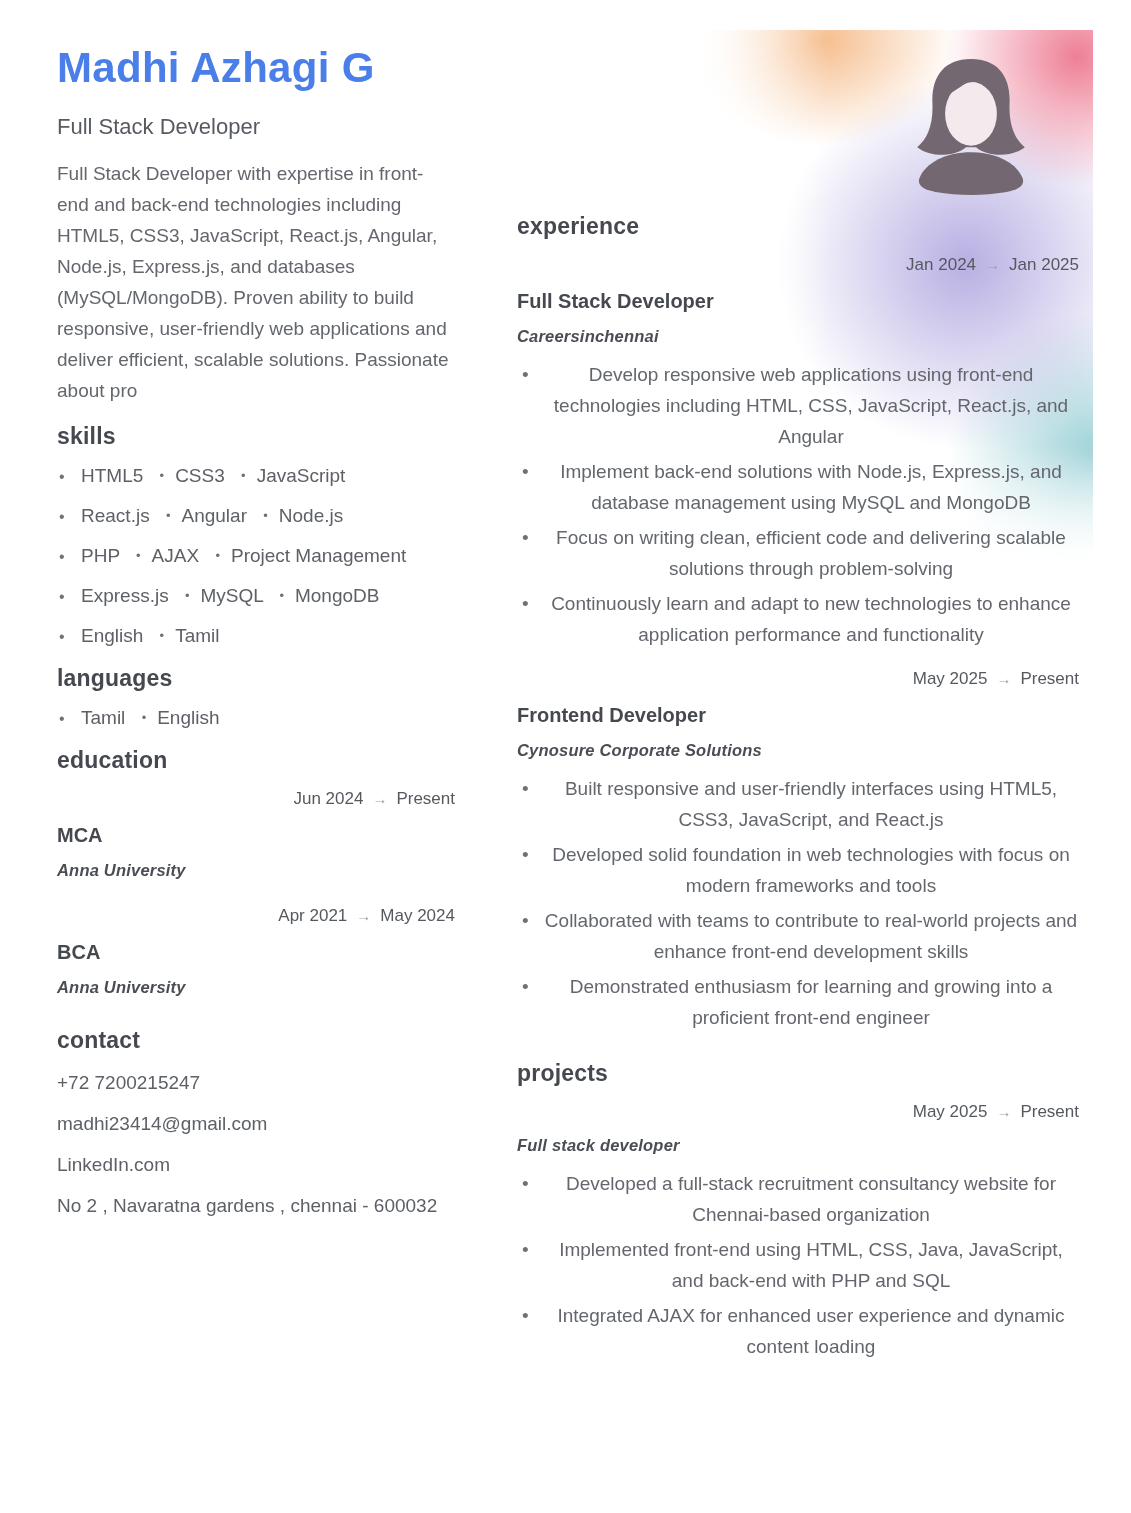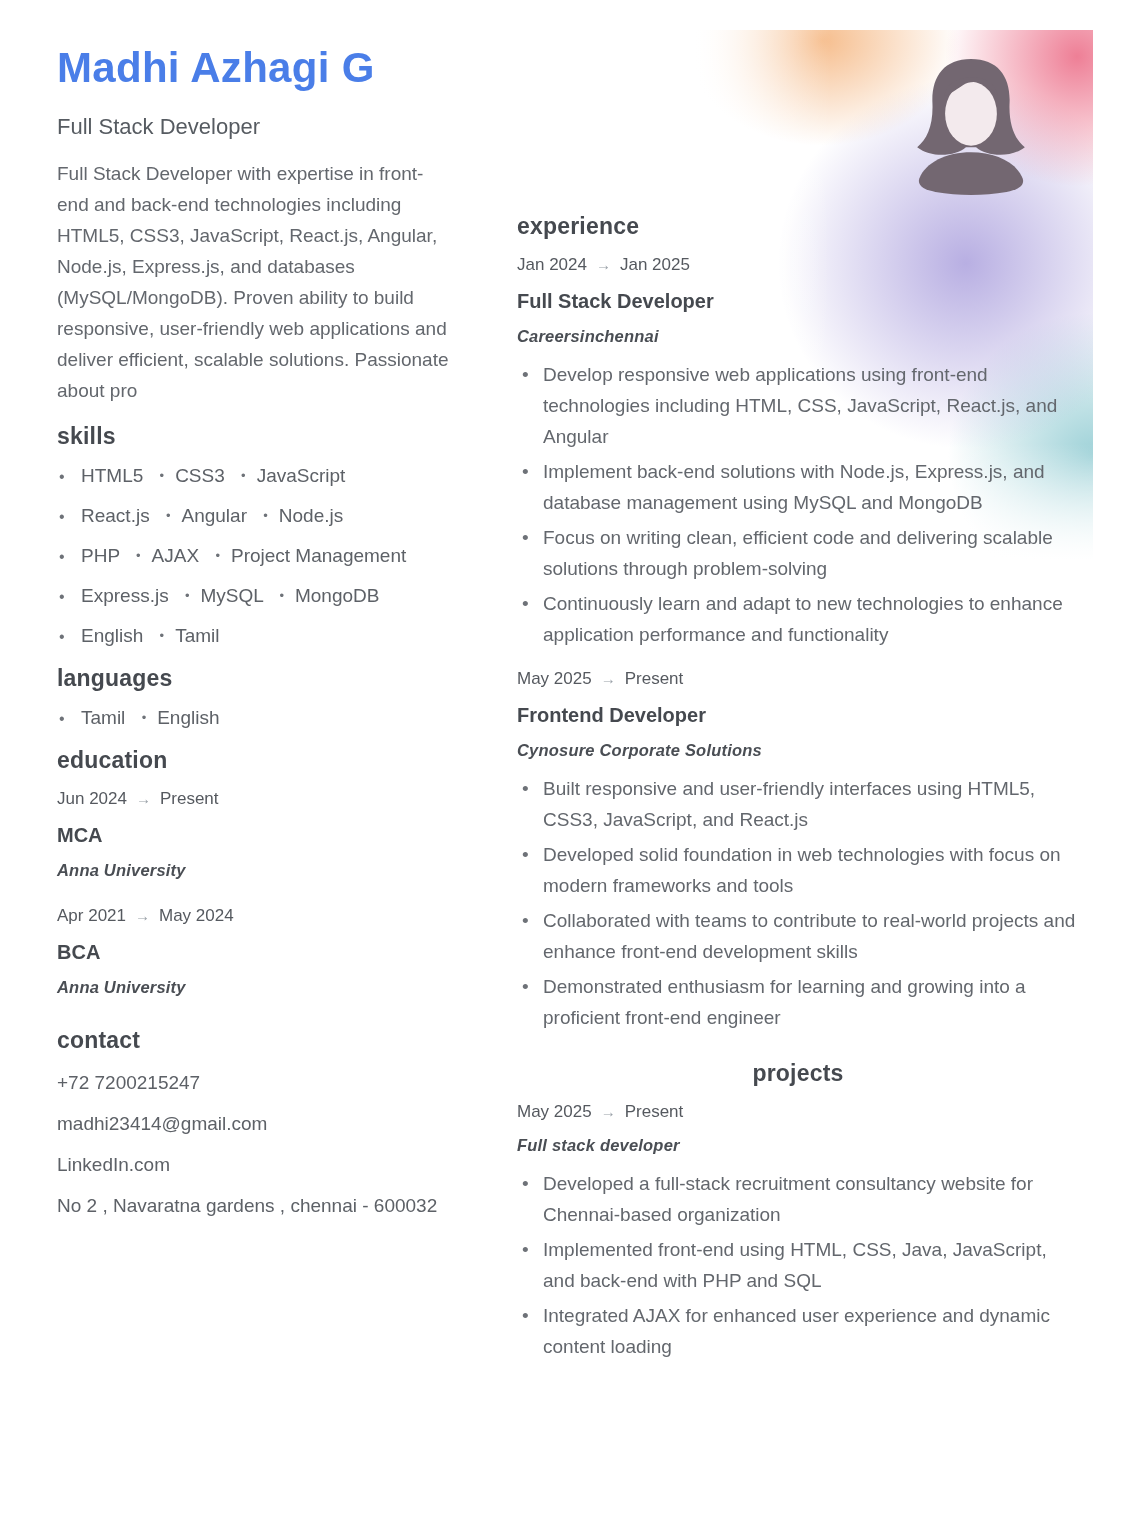--- a/index.html
+++ b/index.html
@@ -57,44 +57,45 @@
     content: var(--bullet, "\2022");
     position: absolute; left: 2px; top: 1px;
     color: #6e7278; font-size: 16px;
   }
   .inline-item + .inline-item::before {
     content: var(--bullet, "\2022");
     color: #6e7278; font-size: 13px; margin: 0 11px; vertical-align: 2px;
   }
 
   
-  .date-row { font-size: 17px; line-height: 22px; color: #55595f; margin: 14px 0 0 0; }
+  .date-row { font-size: 17px; line-height: 22px; color: #55595f; margin: 14px 0 0 0; text-align: right; }
   .date-row .arrow { color: #9aa1a8; margin: 0 9px; font-size: 15px; }
 
   .item-title { font-size: 20px; line-height: 26px; font-weight: 700; color: #45494f; margin: 12px 0 0 0; }
   .item-sub   { font-size: 16.5px; line-height: 22px; font-weight: 700; color: #4a4e54; margin: 11px 0 0 0; letter-spacing: .2px; font-style: italic; }
 
   .edu-item { margin-bottom: 24px; }
   .contact-line { font-size: 19px; line-height: 30px; color: #5d6167; margin: 0 0 11px 0; }
   .contact-heading { margin-top: 28px !important; }
 
   
   ul.bullets { list-style: none; margin: 12px 0 10px 0; padding: 0; }
   ul.bullets li {
     position: relative; padding-left: 26px;
     font-size: 19px; line-height: 31px; color: #63676d;
     margin: 0 0 4px 0;
+    text-align: center;
   }
   ul.bullets li::before {
     content: var(--bullet, "\2022");
     position: absolute; left: 5px; top: 0;
     color: #6e7278;
   }
   .job { margin-bottom: 18px; }
-  .projects-heading { margin-top: 26px !important; text-align: center; }
+  .projects-heading { margin-top: 26px !important; }
 </style>
 </head>
 <body>
 
 <div class="gradient-blob">
   <div class="avatar-wrap">
     <svg viewBox="0 0 130 150" width="132" height="154" aria-hidden="true">
       <path d="M65 2 C38 2 26 20 27 45 C28 67 22 81 12 89 C26 100 50 98 60 89 L70 89 C80 98 104 100 118 89 C108 81 102 67 103 45 C104 20 92 2 65 2 Z" fill="#736771"></path>
       <ellipse cx="65" cy="56" rx="25.5" ry="31.5" fill="#f3eaed"></ellipse>
       <path d="M39 38 C41 15 89 13 91 38 C80 24 66 22 57 28 C49 33 43 38 39 38 Z" fill="#736771"></path>

